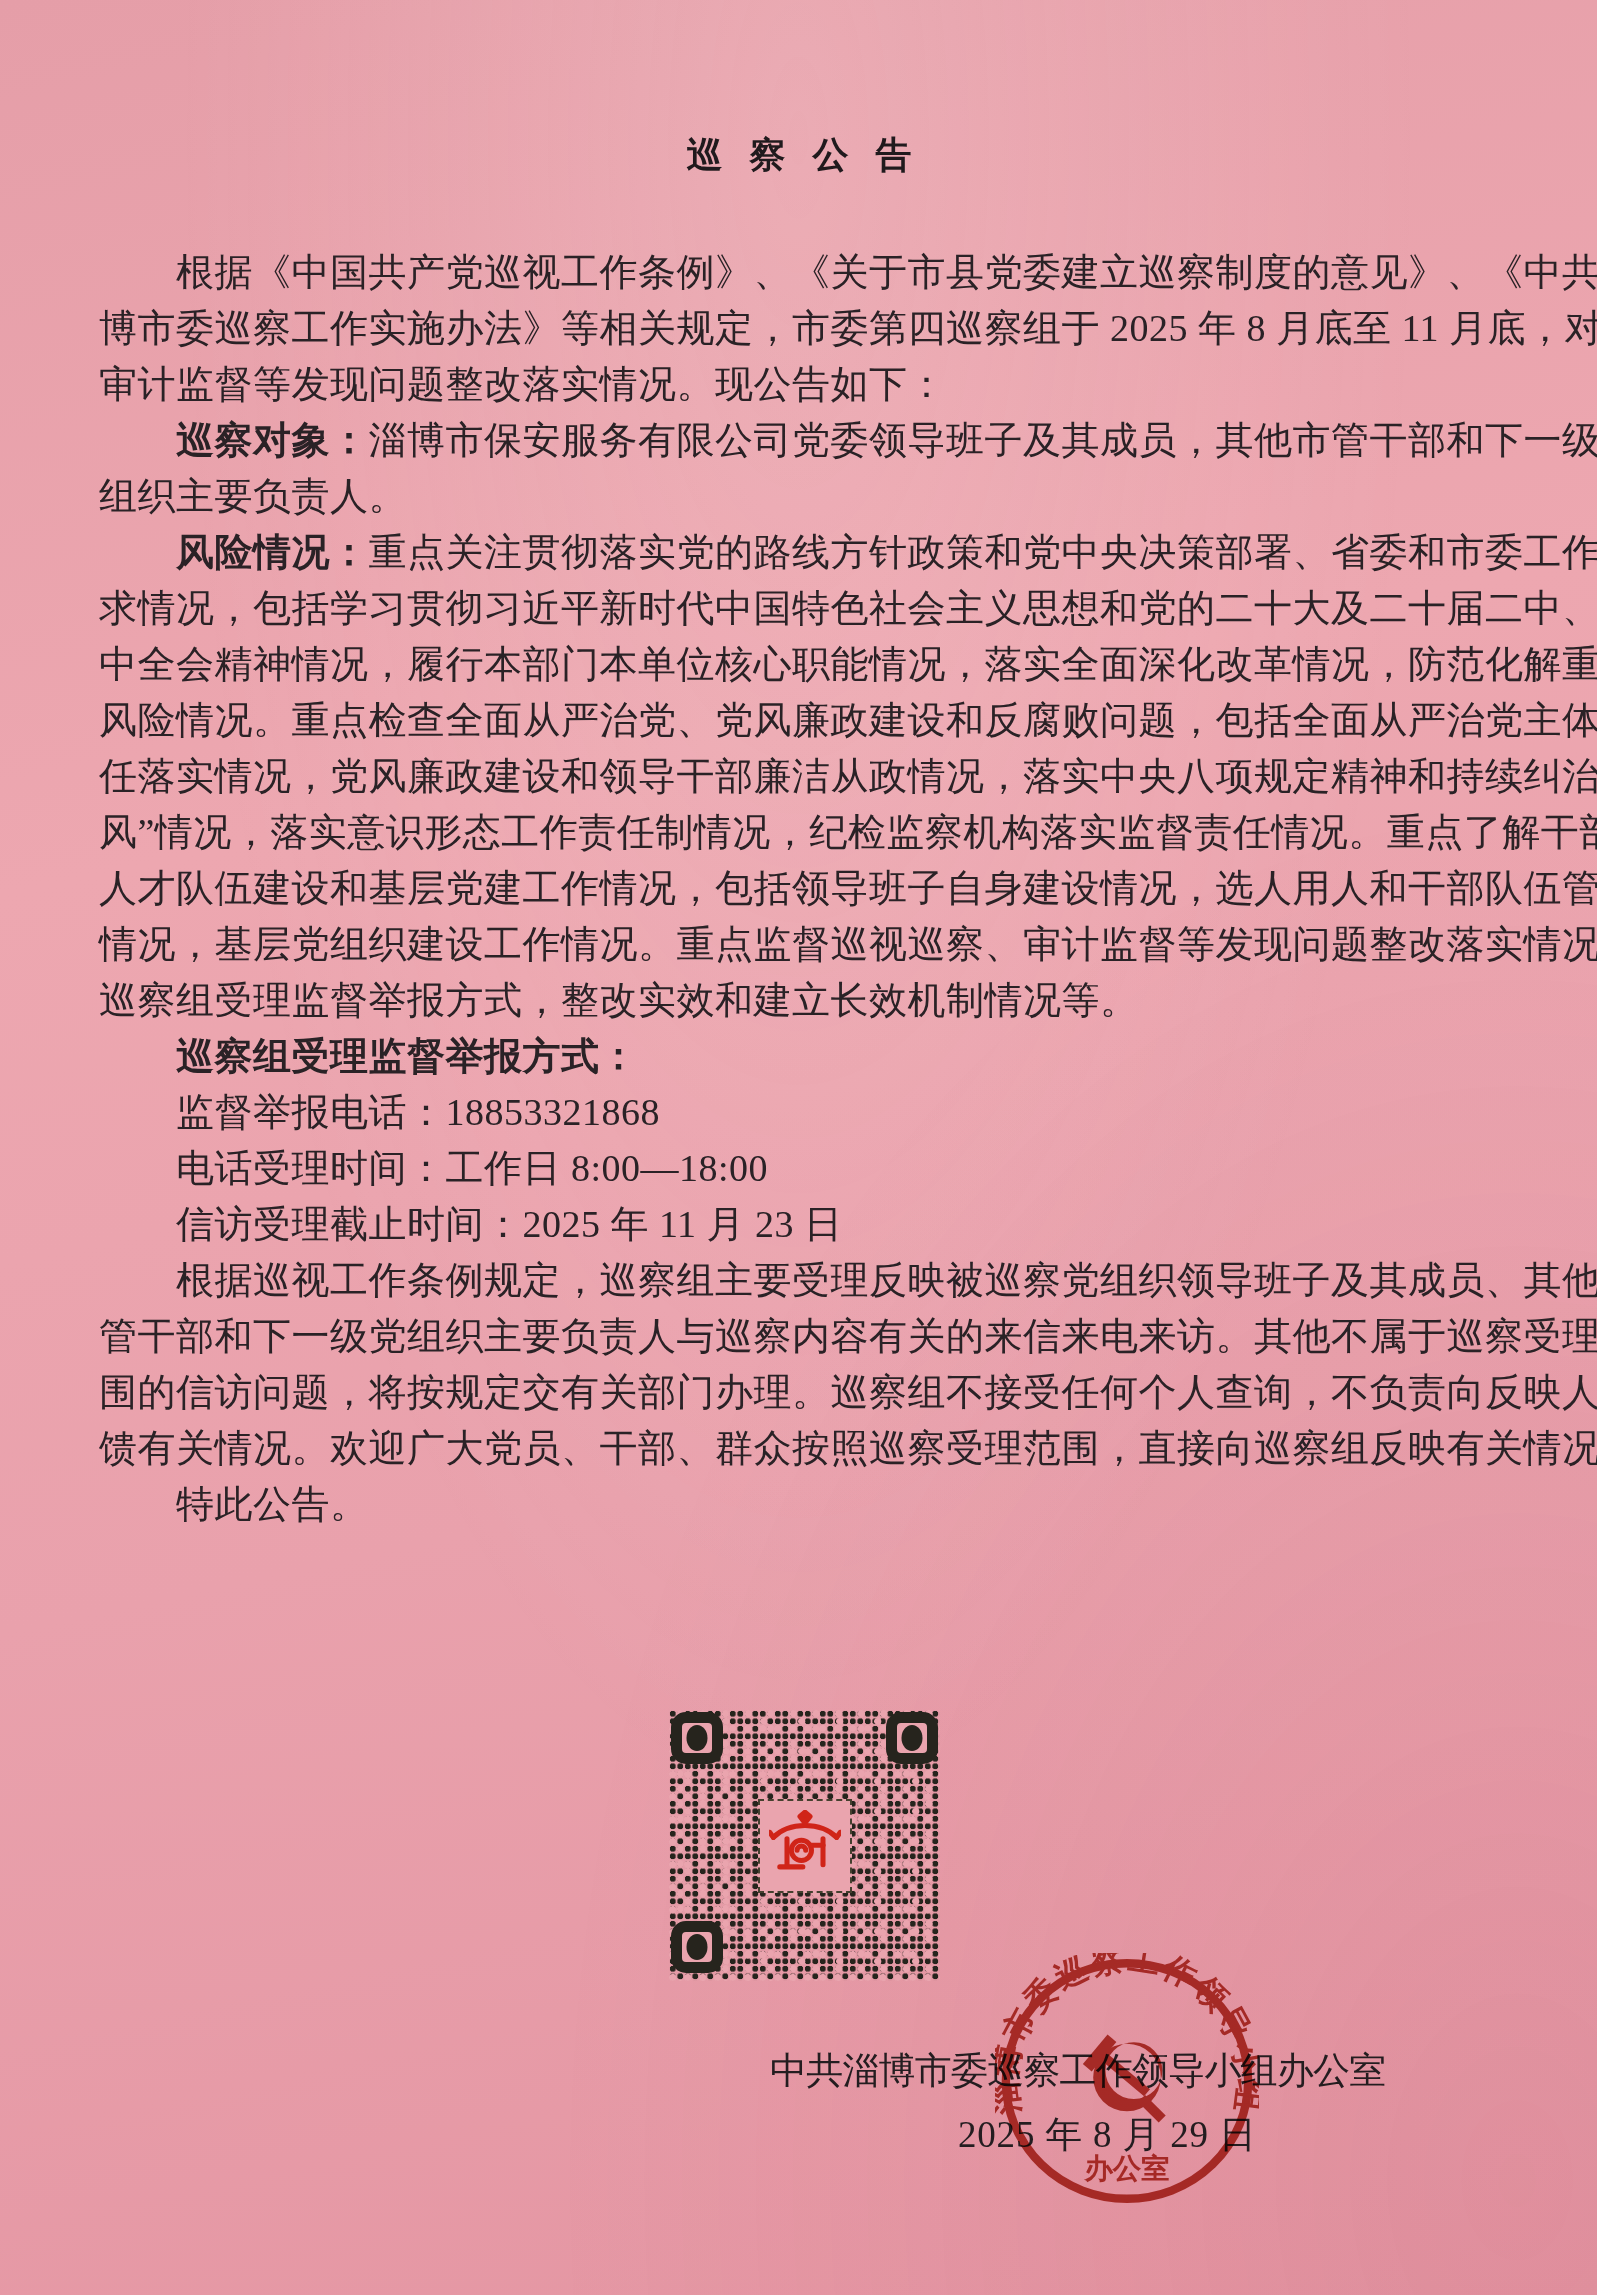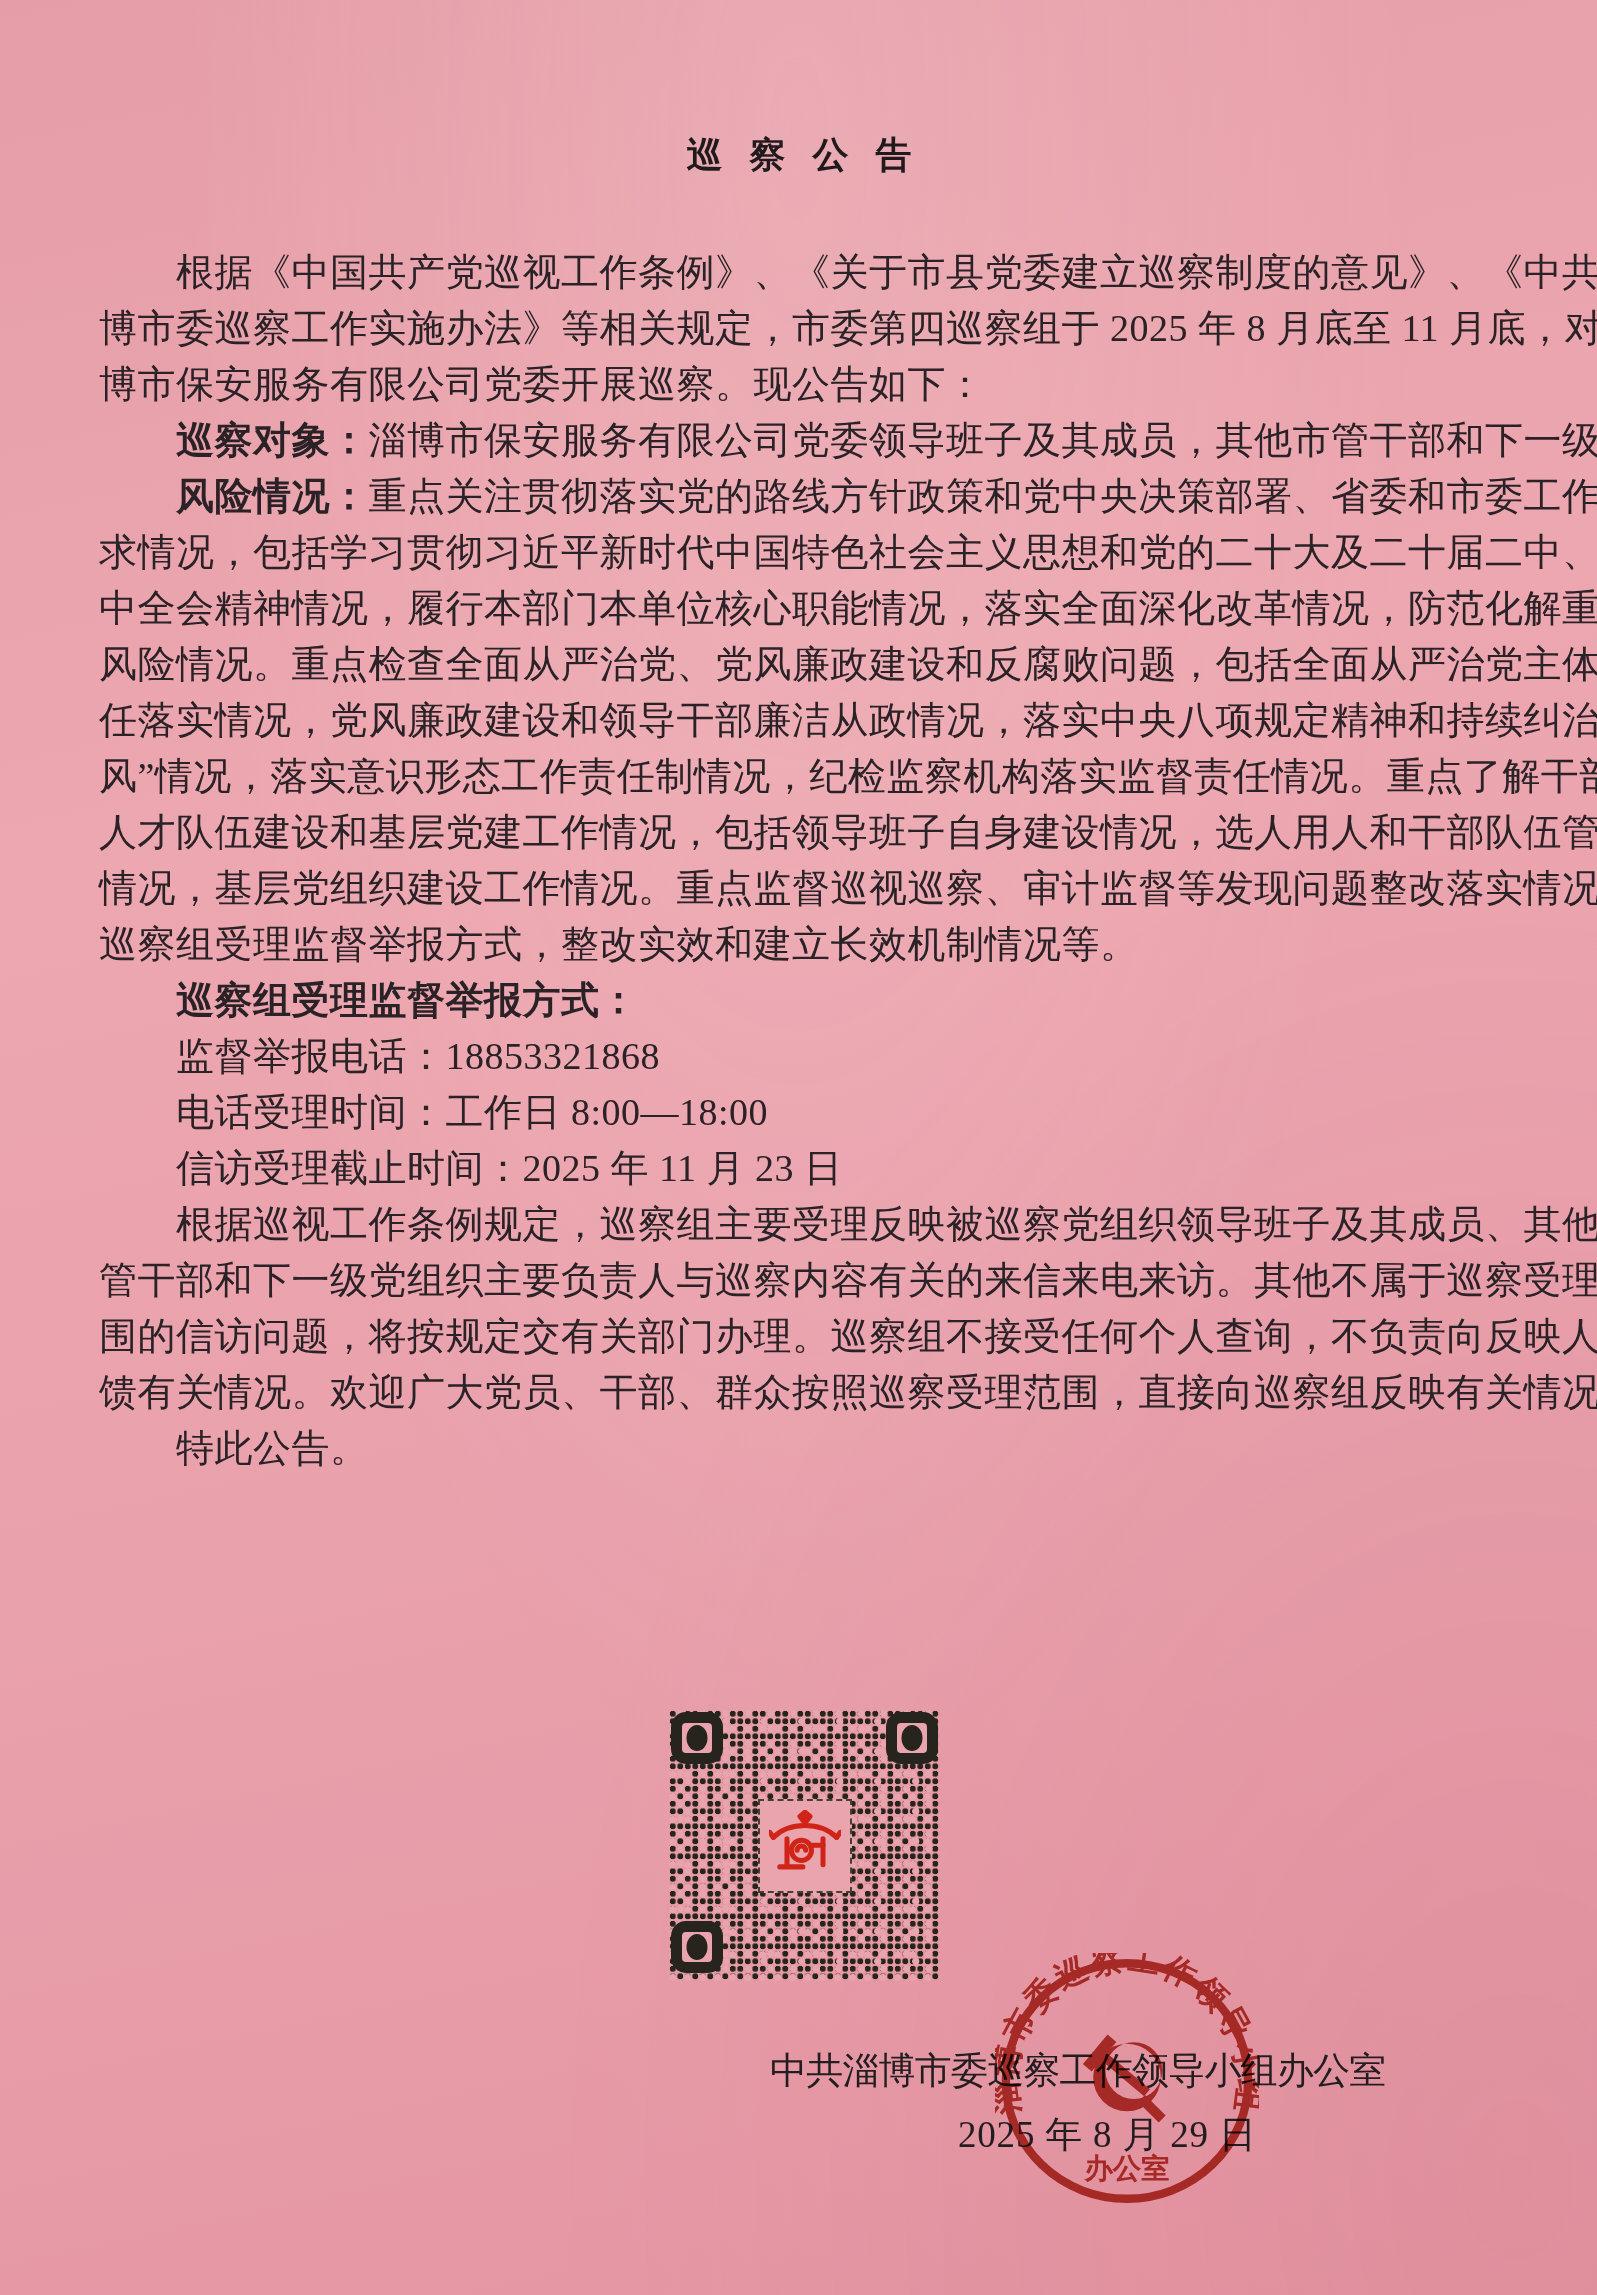--- a/index.html
+++ b/index.html
@@ -79,22 +79,23 @@
   }
 </style>
 </head>
 <body>
 
 <div class="title">巡察公告</div>
 
 <div class="body-block">
   <div class="bline ind"><span class="lbl"></span><span>根据《中国共产党巡视工作条例》、《关于市县党委建立巡察制度的意见》、《中共淄</span></div>
   <div class="bline"><span class="lbl"></span><span>博市委巡察工作实施办法》等相关规定，市委第四巡察组于 2025 年 8 月底至 11 月底，对淄</span></div>
-  <div class="bline"><span class="lbl"></span><span>博市保安服务有限公司党委开展巡察。现公告如下：</span></div>
+  <div class="bline"><span class="lbl"></span><span>审计监督等发现问题整改落实情况。现公告如下：</span></div>
   <div class="bline ind"><span class="lbl">巡察对象：</span><span>淄博市保安服务有限公司党委领导班子及其成员，其他市管干部和下一级党</span></div>
+  <div class="bline"><span class="lbl"></span><span>组织主要负责人。</span></div>
   <div class="bline ind"><span class="lbl">风险情况：</span><span>重点关注贯彻落实党的路线方针政策和党中央决策部署、省委和市委工作要</span></div>
   <div class="bline"><span class="lbl"></span><span>求情况，包括学习贯彻习近平新时代中国特色社会主义思想和党的二十大及二十届二中、三</span></div>
   <div class="bline"><span class="lbl"></span><span>中全会精神情况，履行本部门本单位核心职能情况，落实全面深化改革情况，防范化解重大</span></div>
   <div class="bline"><span class="lbl"></span><span>风险情况。重点检查全面从严治党、党风廉政建设和反腐败问题，包括全面从严治党主体责</span></div>
   <div class="bline"><span class="lbl"></span><span>任落实情况，党风廉政建设和领导干部廉洁从政情况，落实中央八项规定精神和持续纠治“四</span></div>
   <div class="bline"><span class="lbl"></span><span>风”情况，落实意识形态工作责任制情况，纪检监察机构落实监督责任情况。重点了解干部</span></div>
   <div class="bline"><span class="lbl"></span><span>人才队伍建设和基层党建工作情况，包括领导班子自身建设情况，选人用人和干部队伍管理</span></div>
   <div class="bline"><span class="lbl"></span><span>情况，基层党组织建设工作情况。重点监督巡视巡察、审计监督等发现问题整改落实情况，</span></div>
   <div class="bline"><span class="lbl"></span><span>巡察组受理监督举报方式，整改实效和建立长效机制情况等。</span></div>
   <div class="bline ind"><span class="lbl">巡察组受理监督举报方式：</span><span></span></div>

